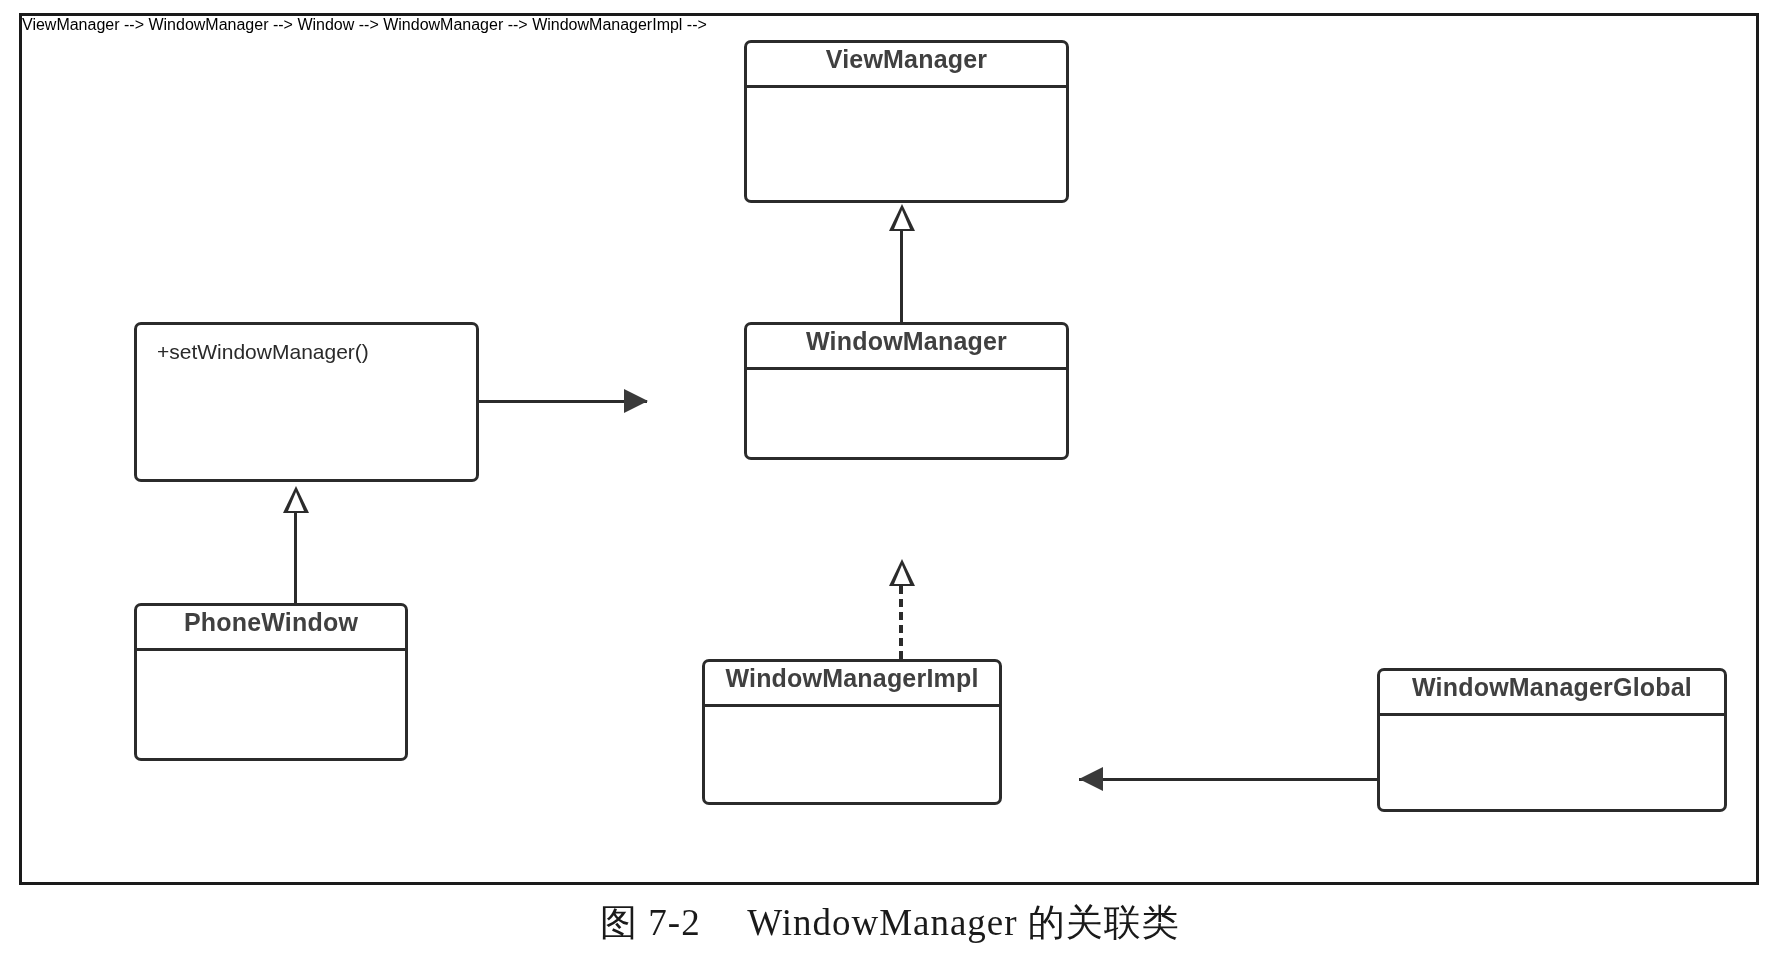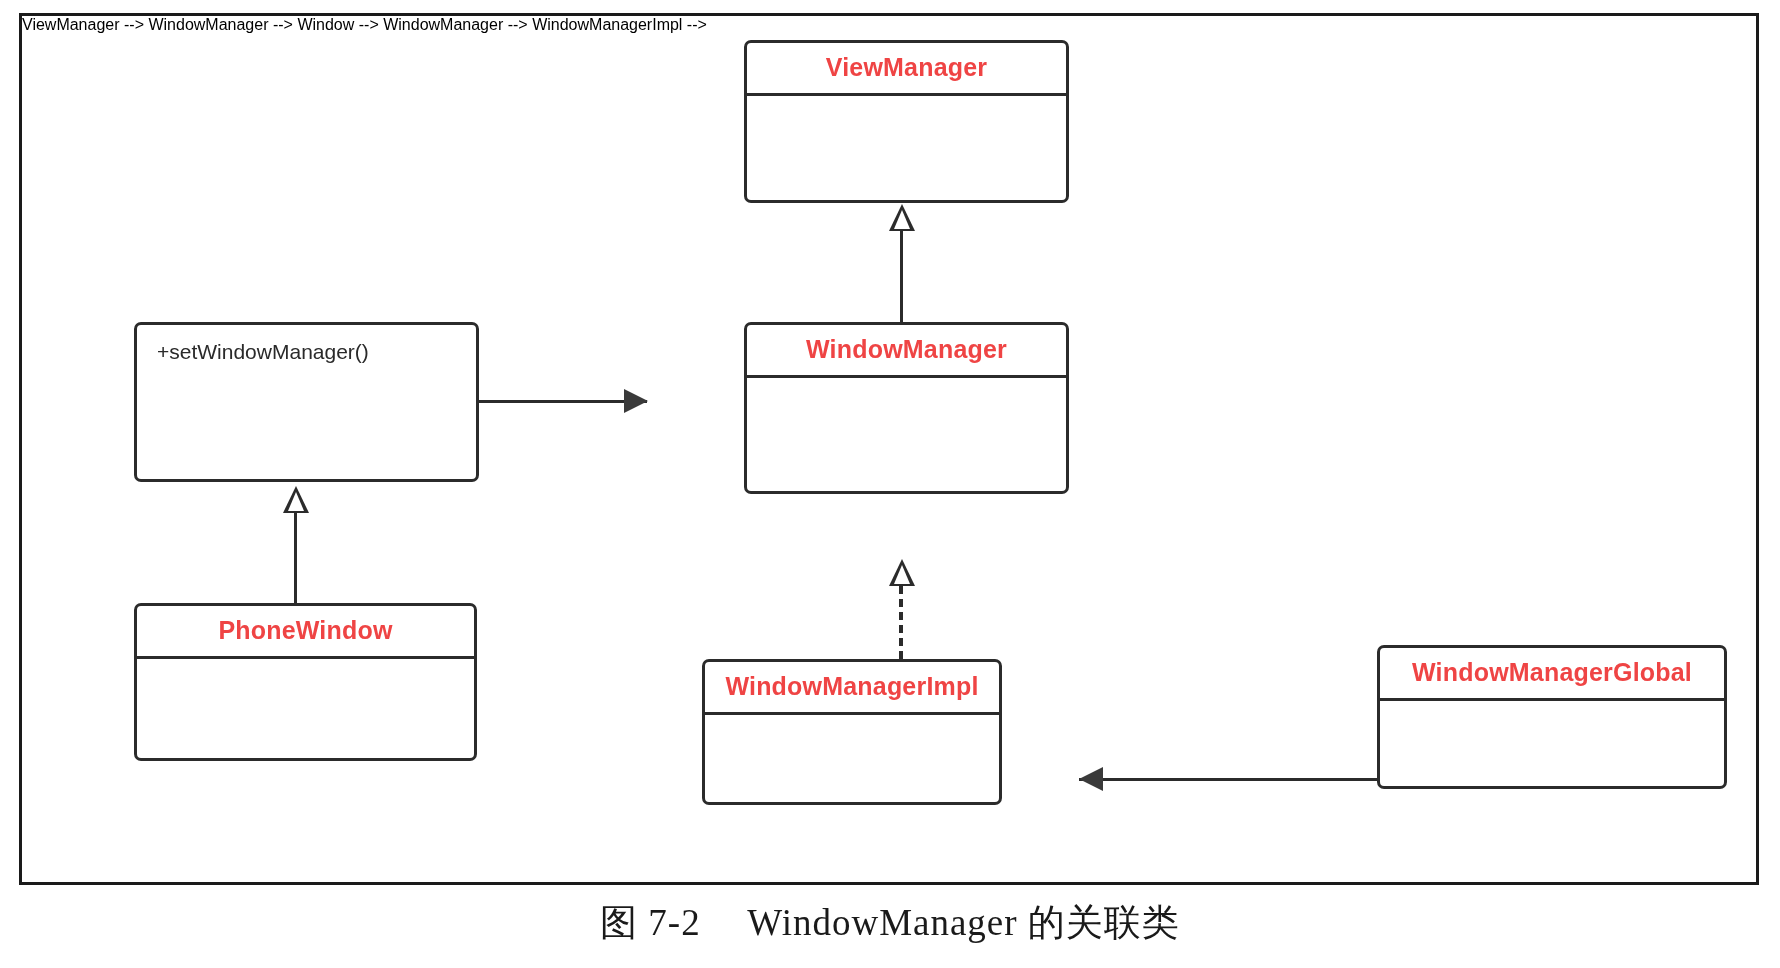--- a/index.html
+++ b/index.html
@@ -42,22 +42,22 @@
     flex-direction: column;
     overflow: hidden;
   }
   .uml-class-name {
     box-sizing: border-box;
     width: 100%;
     text-align: center;
     font-weight: bold;
     font-size: 25px;
     letter-spacing: 0.2px;
-    color: #ef4444;
-    padding: 10px 6px 11px 6px;
+    color: #404040;
+    padding: 2px 6px 11px 6px;
     border-bottom: 3px solid #2b2b2b;
     white-space: nowrap;
   }
   .uml-class-body {
     box-sizing: border-box;
     flex: 1 1 auto;
     width: 100%;
     padding: 14px 20px 6px 20px;
     font-size: 21px;
     color: #2a2a2a;
@@ -173,57 +173,57 @@
       <div class="uml-class-body">
         <div class="uml-member">+setWindowManager()</div>
       </div>
     </div>
 
      WindowManager --&gt;
     <div class="line-h" style="left: 457px; top: 384px; width: 168px;"></div>
     <div class="arrow-solid-right" style="left: 602px; top: 373px;"></div>
 
     
-    <div class="uml-class" style="left: 722px; top: 306px; width: 325px; height: 172px;">
+    <div class="uml-class" style="left: 722px; top: 306px; width: 325px; height: 138px;">
       <div class="uml-class-name">WindowManager</div>
       <div class="uml-class-body"></div>
     </div>
 
      Window --&gt;
     <div class="line-v" style="left: 272px; top: 497px; height: 90px;"></div>
     <div class="arrow-hollow-up" style="left: 274px; top: 470px;">
       <span class="tri-outer"></span>
         <span class="tri-inner"></span>
     </div>
 
      WindowManager --&gt;
     <div class="line-v dashed" style="left: 877px; top: 570px; height: 73px;"></div>
     <div class="arrow-hollow-up" style="left: 880px; top: 543px;">
       <span class="tri-outer"></span>
         <span class="tri-inner"></span>
     </div>
 
     
-    <div class="uml-class" style="left: 112px; top: 587px; width: 343px; height: 158px;">
+    <div class="uml-class" style="left: 112px; top: 587px; width: 274px; height: 158px;">
       <div class="uml-class-name">PhoneWindow</div>
       <div class="uml-class-body"></div>
     </div>
 
     
     <div class="uml-class" style="left: 680px; top: 643px; width: 300px; height: 146px;">
       <div class="uml-class-name">WindowManagerImpl</div>
       <div class="uml-class-body"></div>
     </div>
 
      WindowManagerImpl --&gt;
     <div class="line-h" style="left: 1057px; top: 762px; width: 300px;"></div>
     <div class="arrow-solid-left" style="left: 1057px; top: 751px;"></div>
 
     
-    <div class="uml-class" style="left: 1355px; top: 629px; width: 350px; height: 144px;">
+    <div class="uml-class" style="left: 1355px; top: 652px; width: 350px; height: 144px;">
       <div class="uml-class-name">WindowManagerGlobal</div>
       <div class="uml-class-body"></div>
     </div>
 
   </div>
 
   <div id="figure-caption">
     <span>图 7-2</span>
     <span class="cap-sep"></span>
     <span>WindowManager 的关联类</span>

